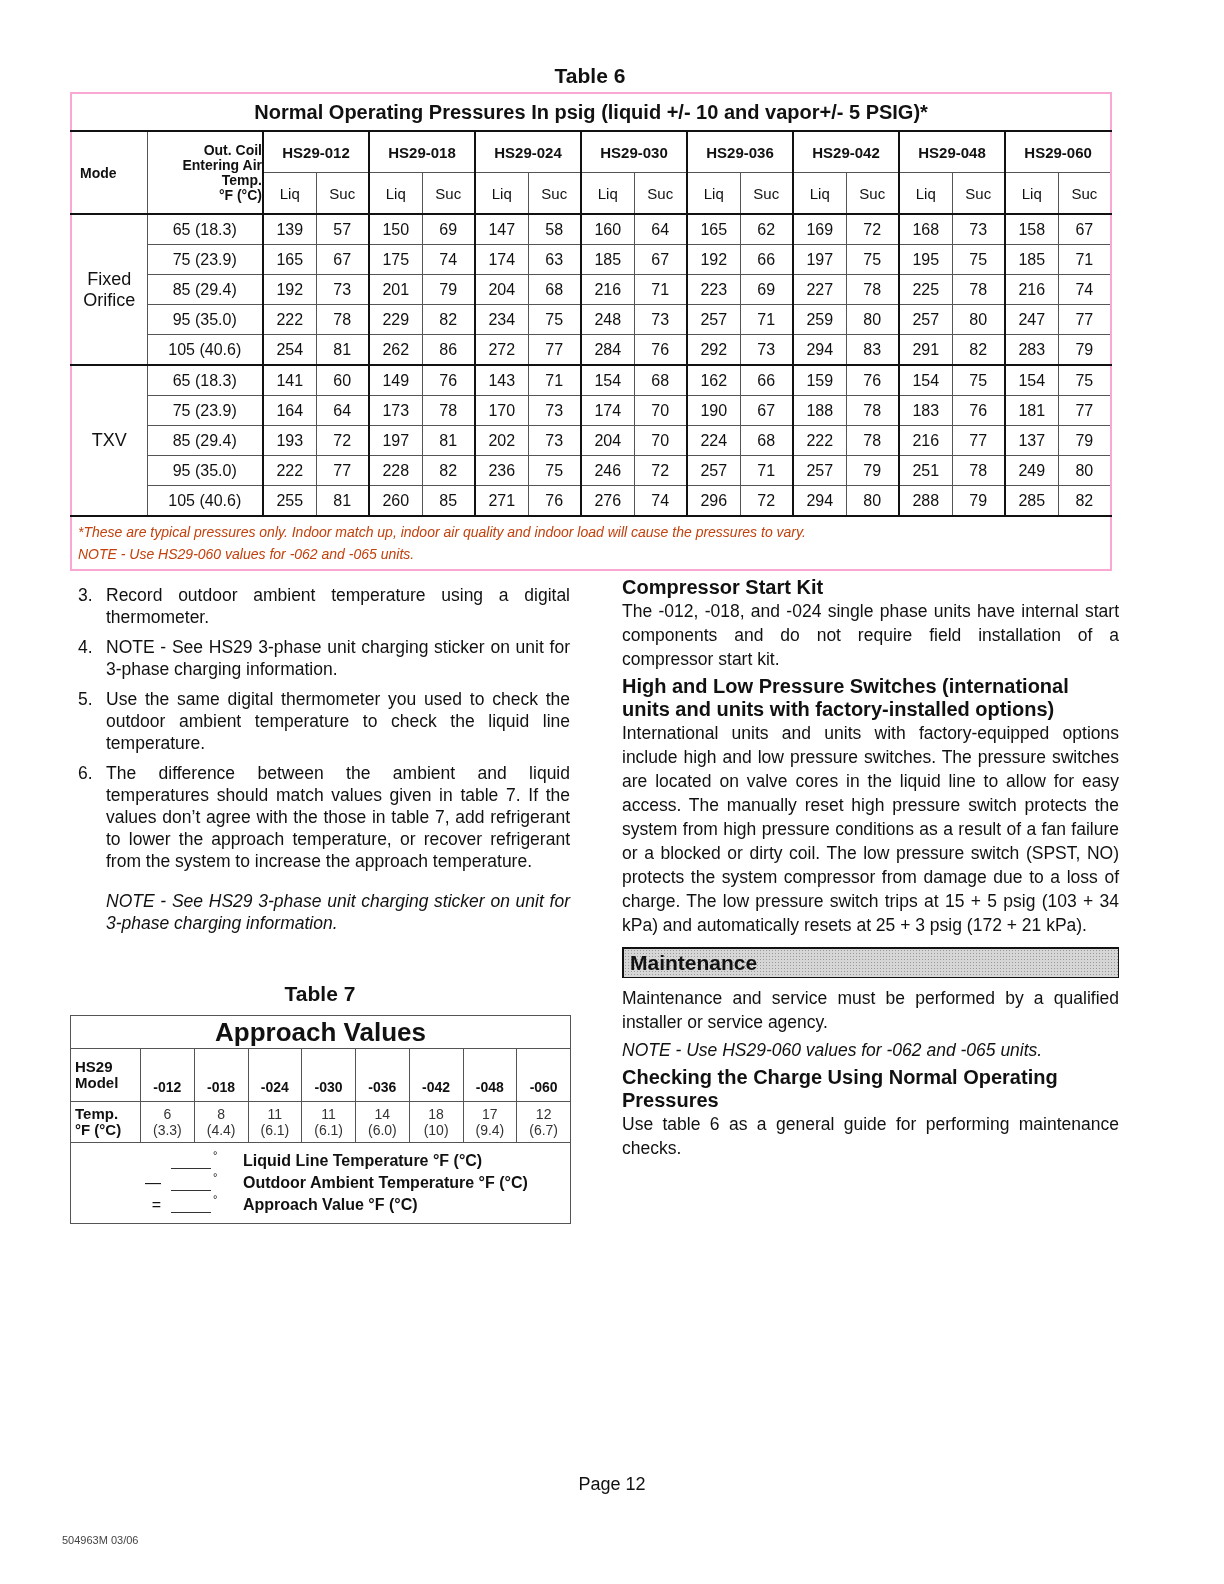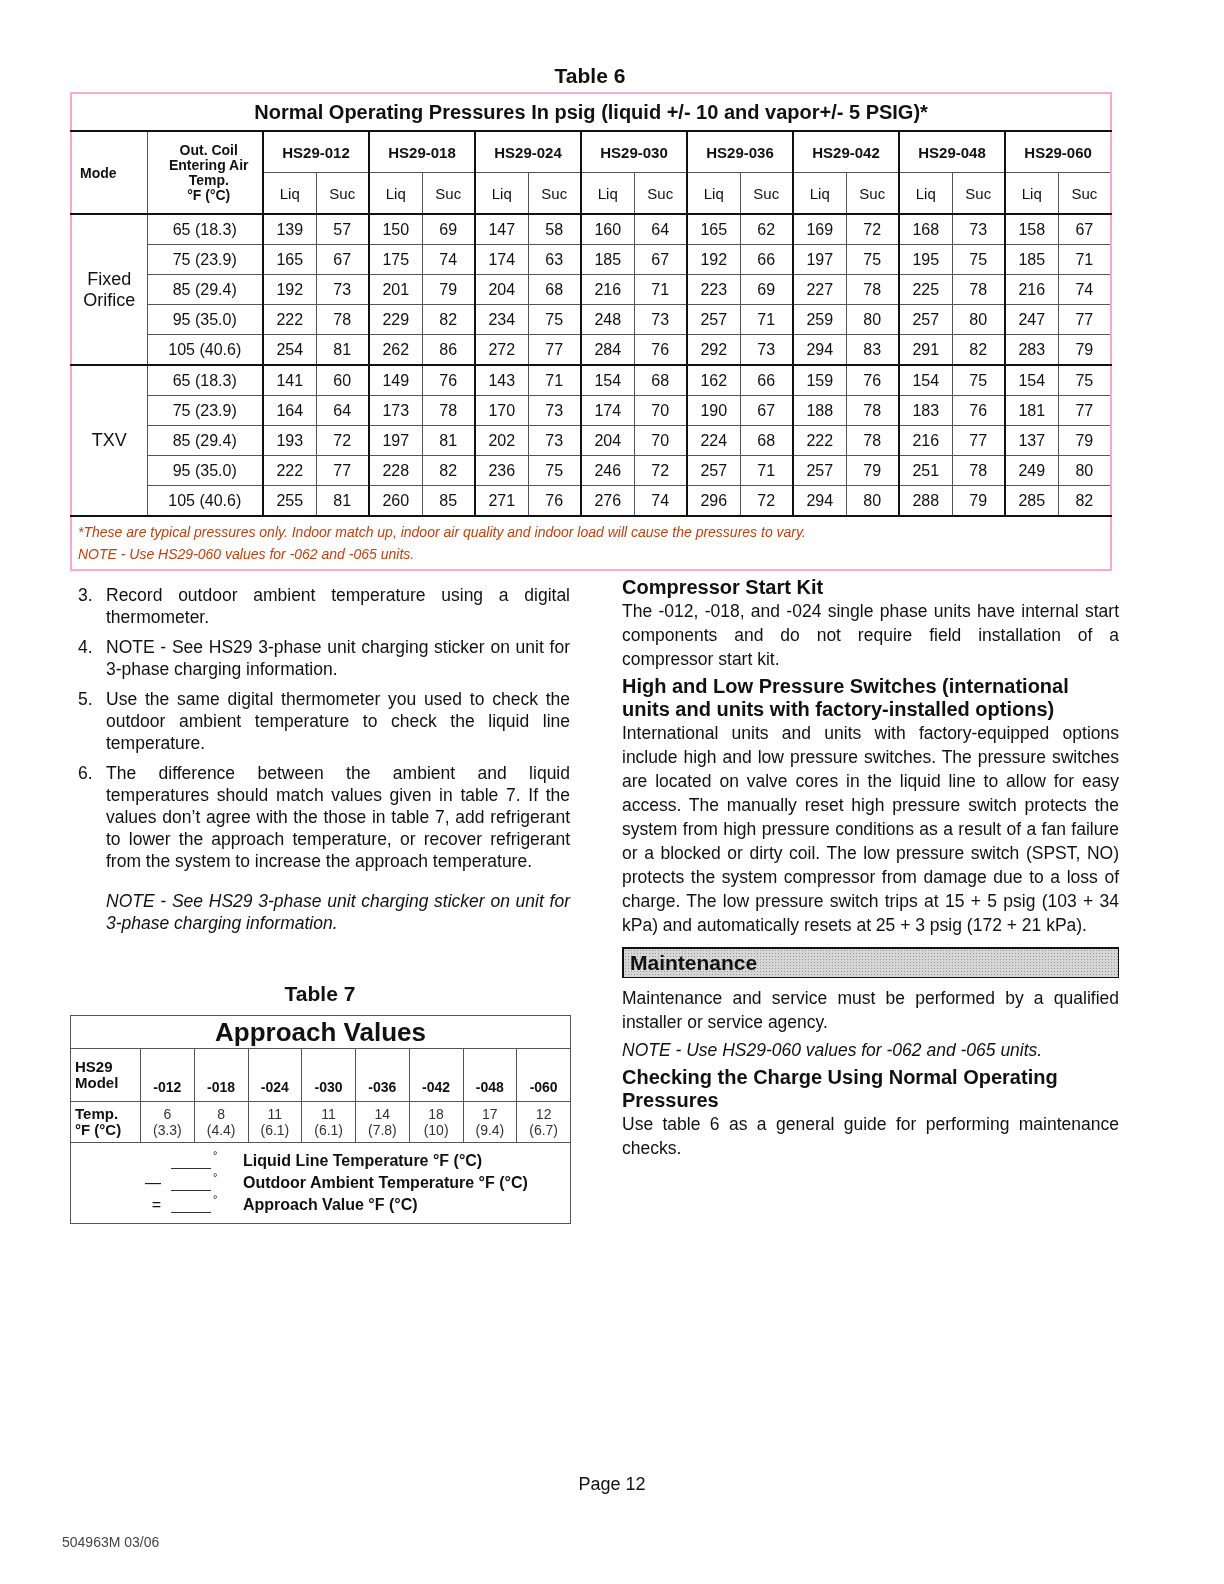--- a/index.html
+++ b/index.html
@@ -7,21 +7,21 @@
   .abs { position: absolute; }
 
   
   #t6-caption { left: 70px; width: 1040px; top: 64px; text-align: center; font-weight: bold; font-size: 21px; }
   #t6 { left: 70px; top: 92px; width: 1040px; border-collapse: collapse; table-layout: fixed; border: 2px solid #f9a8d4; }
   #t6 td, #t6 th { border: 1px solid #555; padding: 0; text-align: center; font-size: 16px; font-weight: normal; height: 29px; }
   #t6 .title-cell { font-weight: bold; font-size: 20px; height: 36px; border-bottom: 2px solid #111; }
   #t6 .hdr-model { font-weight: bold; font-size: 15px; height: 40px; }
   #t6 .hdr-sub { font-size: 15px; height: 40px; border-bottom: 2px solid #111; }
   #t6 .hdr-mode { font-weight: bold; font-size: 14px; text-align: left; padding-left: 8px; border-bottom: 2px solid #111; }
-  #t6 .hdr-temp { font-weight: bold; font-size: 14px; text-align: center; padding-left: 8px; line-height: 15px; border-bottom: 2px solid #111; }
+  #t6 .hdr-temp { font-weight: bold; font-size: 14px; text-align: right; padding-left: 8px; line-height: 15px; border-bottom: 2px solid #111; }
   #t6 .mode-cell { font-size: 18px; line-height: 21px; border-bottom: 2px solid #111; }
   #t6 .group-end td { border-bottom: 2px solid #111; }
   #t6 .notes { text-align: left; font-style: italic; font-size: 14px; padding: 4px 6px; line-height: 22px; height: auto; color: #c2410c; }
   #t6 .col-model-start { border-left: 2px solid #111; }
 
   
   #left-list { left: 78px; top: 584px; width: 492px; font-size: 17.5px; line-height: 22px; }
   .li { display: flex; margin-bottom: 8px; }
   .li .num { width: 28px; flex: none; }
   .li .txt { flex: 1; text-align: justify; }
@@ -45,21 +45,21 @@
   #right-col { left: 622px; top: 576px; width: 497px; font-size: 17.5px; line-height: 24px; }
   .h3 { font-weight: bold; font-size: 20px; line-height: 23px; }
   .para { text-align: justify; margin-bottom: 4px; }
   .italic { font-style: italic; }
   .maint-banner { margin: 10px 0 8px 0; border: 2px solid #111; border-width: 2px 1px 1px 2px; height: 28px; display: flex; align-items: center; padding-left: 6px;
     background-color: #d6d6d6;
     background-image: radial-gradient(#999 0.6px, transparent 0.7px);
     background-size: 3px 3px; font-weight: bold; font-size: 21px; }
 
   #page-number { left: 0; width: 1224px; top: 1474px; text-align: center; font-size: 18px; }
-  #doc-code { left: 62px; top: 1534px; font-size: 14px; color: #444; }
+  #doc-code { left: 62px; top: 1534px; font-size: 11px; color: #444; }
 </style>
 </head>
 <body>
 
 <div id="t6-caption" class="abs">Table 6</div>
 <table id="t6" class="abs">
   <colgroup>
     <col style="width:76px">
       <col style="width:116px">
     <col span="16" style="width:53px">
@@ -352,21 +352,21 @@
       </tr>
     <tr id="t7-temp-row">
       <td class="t7-rowlabel">
         <span>Temp.</span><br>
         <span>°F (°C)</span>
       </td>
     <td class="t7-val"><span>6</span><br><span>(3.3)</span></td>
         <td class="t7-val"><span>8</span><br><span>(4.4)</span></td>
         <td class="t7-val"><span>11</span><br><span>(6.1)</span></td>
         <td class="t7-val"><span>11</span><br><span>(6.1)</span></td>
-        <td class="t7-val"><span>14</span><br><span>(7.8)</span></td>
+        <td class="t7-val"><span>14</span><br><span>(6.0)</span></td>
         <td class="t7-val"><span>18</span><br><span>(10)</span></td>
         <td class="t7-val"><span>17</span><br><span>(9.4)</span></td>
         <td class="t7-val"><span>12</span><br><span>(6.7)</span></td>
       </tr>
     <tr>
       <td colspan="9" class="t7-formula">
         <div id="formula-container" style="padding-left:40px">
             <div class="formula-line">
               <span class="formula-op"></span>
               <span class="formula-blank"></span>

